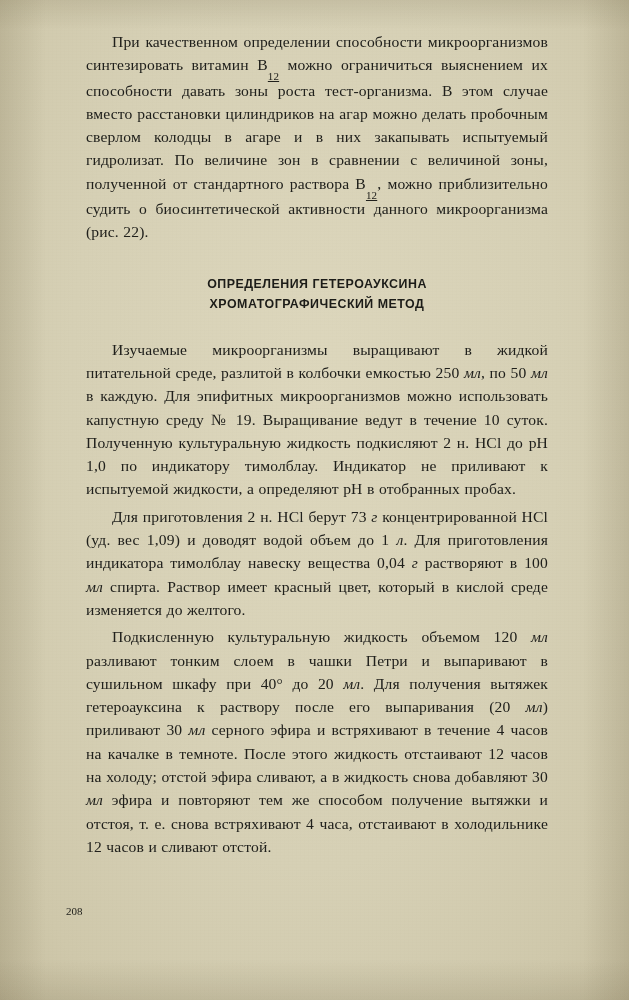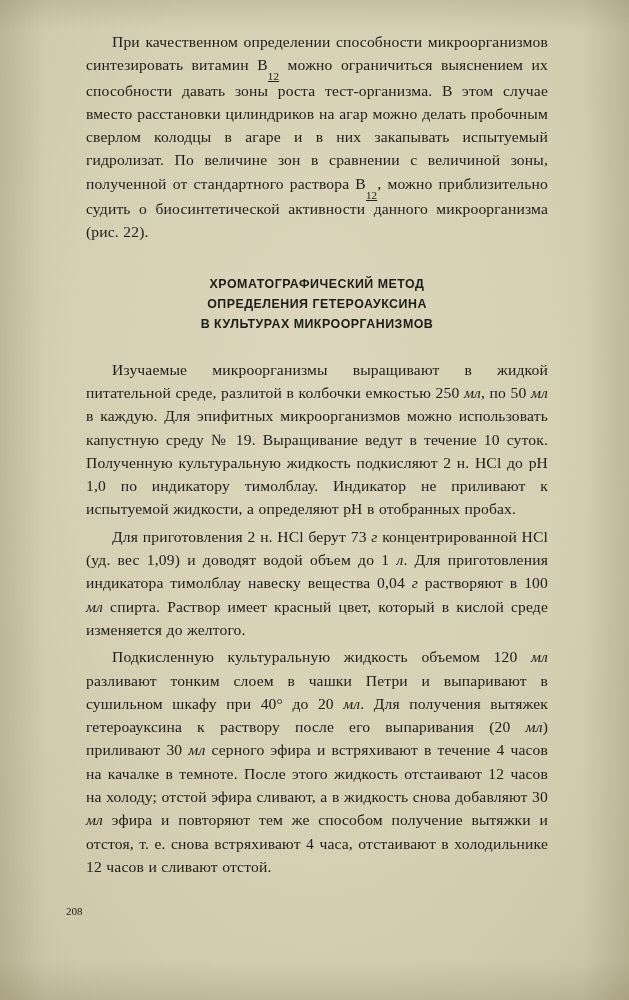--- a/index.html
+++ b/index.html
@@ -114,23 +114,22 @@
   <div class="edge-shade-left"></div>
   <div class="edge-shade-right"></div>
   <div class="edge-shade-bottom"></div>
   <div class="grain"></div>
 
   <div class="textblock">
 
     <p class="para">При качественном определении способности микроорганизмов синтезировать витамин B<sub>12</sub> можно ограничиться выяснением их способности давать зоны роста тест-организма. В этом случае вместо расстановки цилиндриков на агар можно делать пробочным сверлом колодцы в агаре и в них закапывать испытуемый гидролизат. По величине зон в сравнении с величиной зоны, полученной от стандартного раствора B<sub>12</sub>, можно приблизительно судить о биосинтетической активности данного микроорганизма (рис. 22).</p>
 
     <div class="heading">
+      <div>ОПРЕДЕЛЕНИЯ ГЕТЕРОАУКСИНА</div>
       <div>ХРОМАТОГРАФИЧЕСКИЙ МЕТОД</div>
-      <div>ОПРЕДЕЛЕНИЯ ГЕТЕРОАУКСИНА</div>
-      <div>В КУЛЬТУРАХ МИКРООРГАНИЗМОВ</div>
     </div>
 
     <p class="para">Изучаемые микроорганизмы выращивают в жидкой питательной среде, разлитой в колбочки емкостью 250 <span class="it">мл</span>, по 50 <span class="it">мл</span> в каждую. Для эпифитных микроорганизмов можно использовать капустную среду № 19. Выращивание ведут в течение 10 суток. Полученную культуральную жидкость подкисляют 2 н. HCl до pH 1,0 по индикатору тимолблау. Индикатор не приливают к испытуемой жидкости, а определяют pH в отобранных пробах.</p>
 
     <p class="para">Для приготовления 2 н. HCl берут 73 <span class="it">г</span> концентрированной HCl (уд. вес 1,09) и доводят водой объем до 1 <span class="it">л</span>. Для приготовления индикатора тимолблау навеску вещества 0,04 <span class="it">г</span> растворяют в 100 <span class="it">мл</span> спирта. Раствор имеет красный цвет, который в кислой среде изменяется до желтого.</p>
 
     <p class="para">Подкисленную культуральную жидкость объемом 120 <span class="it">мл</span> разливают тонким слоем в чашки Петри и выпаривают в сушильном шкафу при 40° до 20 <span class="it">мл</span>. Для получения вытяжек гетероауксина к раствору после его выпаривания (20 <span class="it">мл</span>) приливают 30 <span class="it">мл</span> серного эфира и встряхивают в течение 4 часов на качалке в темноте. После этого жидкость отстаивают 12 часов на холоду; отстой эфира сливают, а в жидкость снова добавляют 30 <span class="it">мл</span> эфира и повторяют тем же способом получение вытяжки и отстоя, т. е. снова встряхивают 4 часа, отстаивают в холодильнике 12 часов и сливают отстой.</p>
 
   </div>
 

